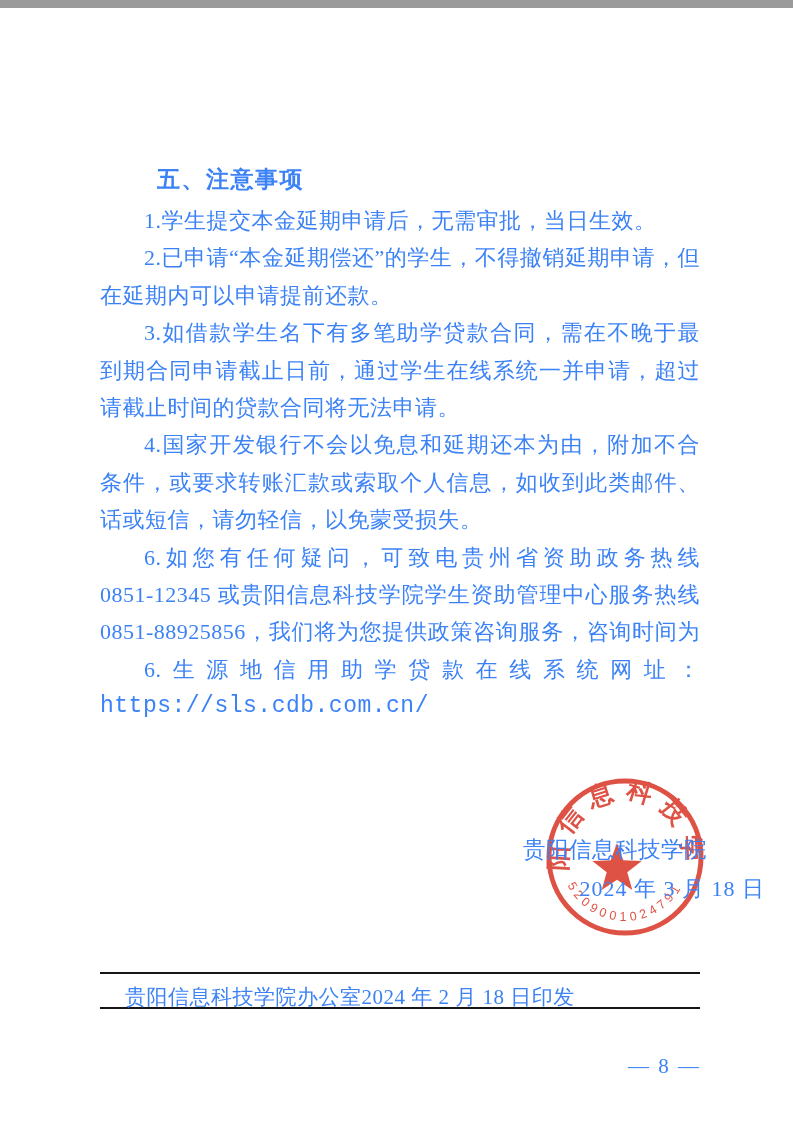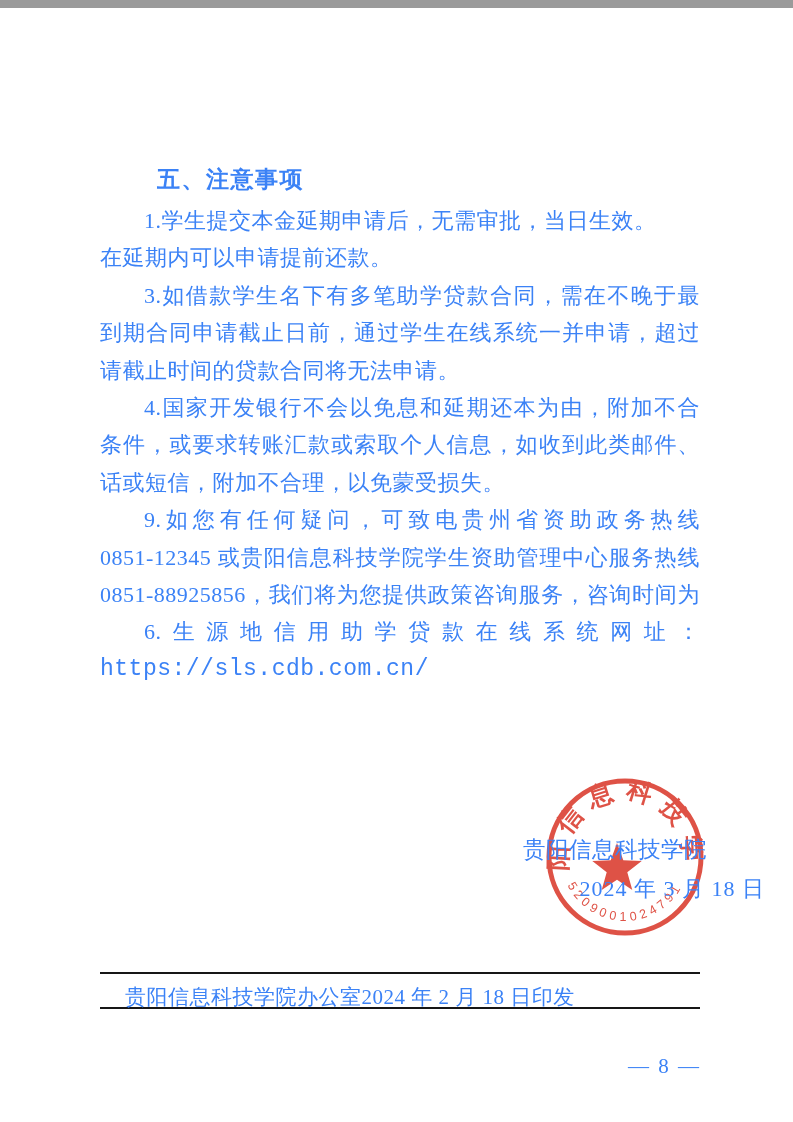--- a/index.html
+++ b/index.html
@@ -113,31 +113,32 @@
 </head>
 <body>
 
 <div class="page">
 
   <div class="content">
     <div class="heading">五、注意事项</div>
 
     <div class="line first">1.学生提交本金延期申请后，无需审批，当日生效。</div>
 
+    <div class="line first just">2.已申请“本金延期偿还”的学生，不得撤销延期申请，但</div>
     <div class="line">在延期内可以申请提前还款。</div>
 
     <div class="line first just">3.如借款学生名下有多笔助学贷款合同，需在不晚于最早</div>
     <div class="line just">到期合同申请截止日前，通过学生在线系统一并申请，超过申</div>
     <div class="line">请截止时间的贷款合同将无法申请。</div>
 
     <div class="line first just">4.国家开发银行不会以免息和延期还本为由，附加不合理</div>
     <div class="line just">条件，或要求转账汇款或索取个人信息，如收到此类邮件、电</div>
-    <div class="line">话或短信，附加不合理，以免蒙受损失。</div>
+    <div class="line">话或短信，请勿轻信，以免蒙受损失。</div>
 
-    <div class="line first just">9.如您有任何疑问，可致电贵州省资助政务热线</div>
+    <div class="line first just">6.如您有任何疑问，可致电贵州省资助政务热线</div>
     <div class="line just">0851-12345 或贵阳信息科技学院学生资助管理中心服务热线</div>
     <div class="line just">0851-88925856，我们将为您提供政策咨询服务，咨询时间为工</div>
 
     <div class="line first just">6.生源地信用助学贷款在线系统网址：</div>
     <div class="line url">https://sls.cdb.com.cn/</div>
   </div>
 
   <div class="seal">
     <svg viewBox="0 0 184 184" width="184" height="184" xmlns="http://www.w3.org/2000/svg">
       <defs>

